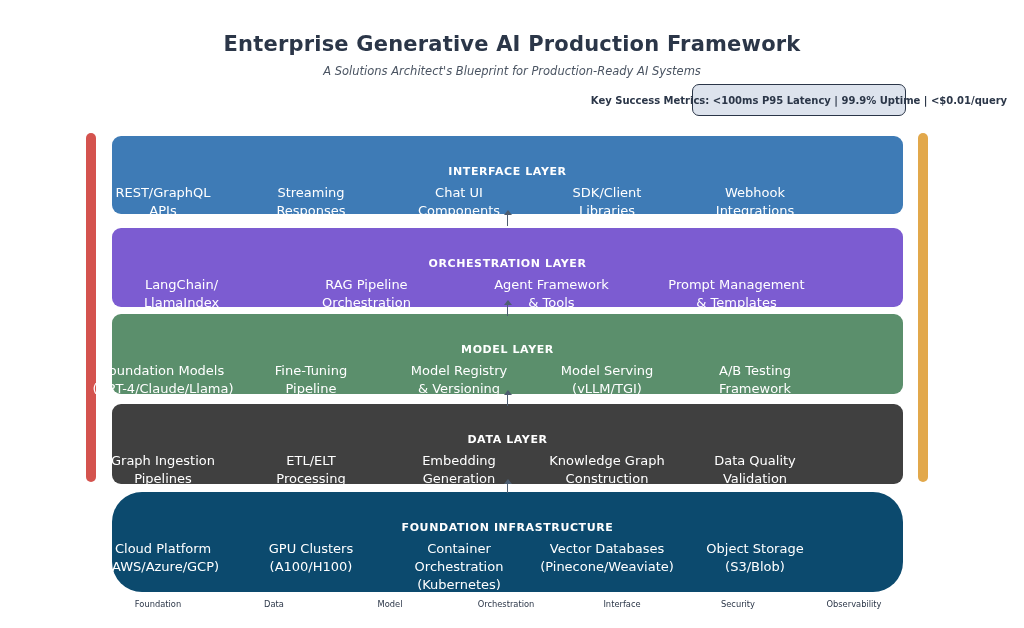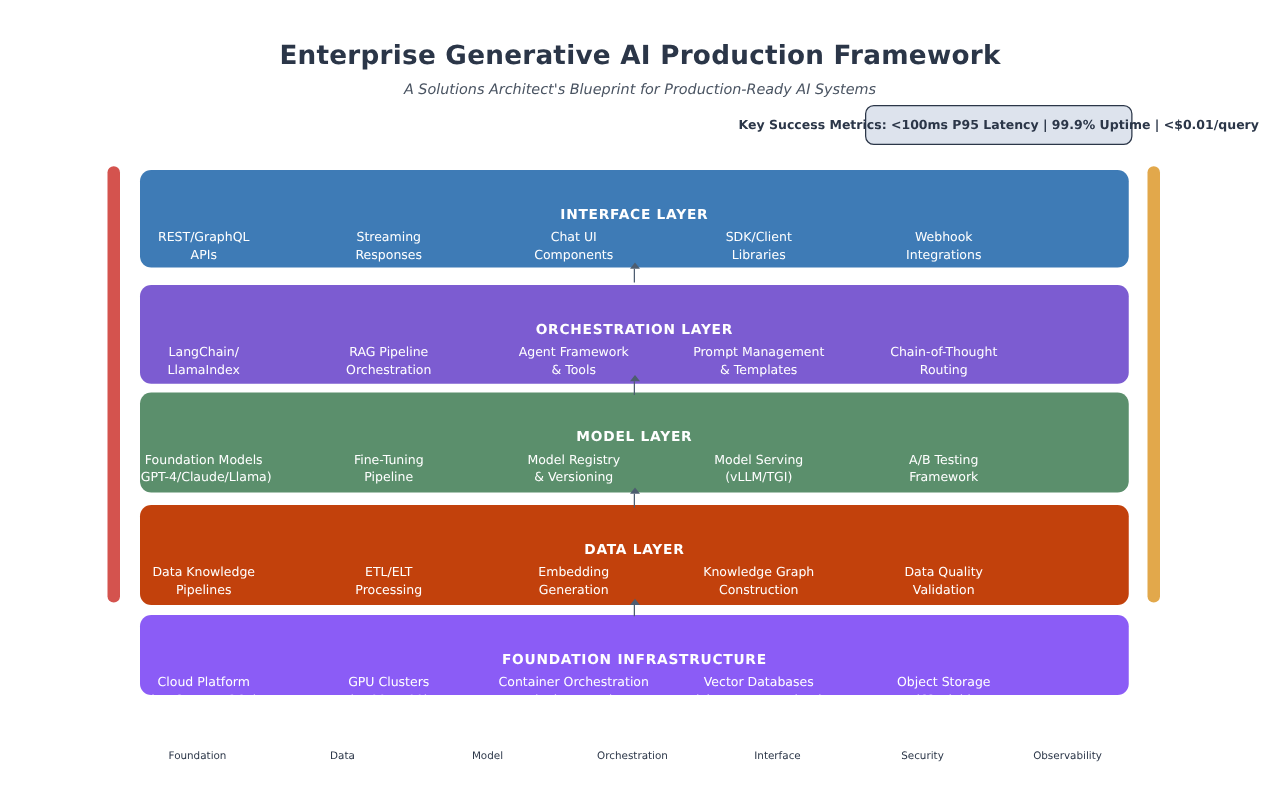--- a/index.html
+++ b/index.html
@@ -32,21 +32,21 @@
     position:absolute;left:112px;width:791px;border-radius:9px;
   }
   .layer-title{
     position:absolute;top:29px;left:0;width:100%;text-align:center;
     color:#ffffff;font-weight:bold;font-size:11px;letter-spacing:.6px;
   }
   .layer-items{
     position:absolute;top:48px;left:-23px;width:740px;display:flex;
   }
   .layer-item{
-    flex:1;text-align:center;color:#ffffff;font-size:10px;line-height:1.4;
+    flex:1;text-align:center;color:#ffffff;font-size:13px;line-height:1.4;
     white-space:pre-line;
   }
   .flow-arrow{
     position:absolute;left:501px;width:13px;height:16px;z-index:3;
     display:flex;flex-direction:column;align-items:center;
   }
   .flow-arrow .head{
     width:0;height:0;
     border-left:4px solid transparent;border-right:4px solid transparent;
     border-bottom:5px solid #4d5d70;
@@ -94,58 +94,56 @@
     <div class="layer-title">ORCHESTRATION LAYER</div>
     <div class="layer-items">
       <div class="layer-item">LangChain/
 LlamaIndex</div>
       <div class="layer-item">RAG Pipeline
 Orchestration</div>
       <div class="layer-item">Agent Framework
 &amp; Tools</div>
       <div class="layer-item">Prompt Management
 &amp; Templates</div>
-      <div class="layer-item">Chain-of-Thought
-Routing</div>
     </div>
   </section>
 
   <section class="layer" style="top: 314px; height: 80px; background: rgb(91, 143, 108);">
     <div class="layer-title">MODEL LAYER</div>
     <div class="layer-items">
       <div class="layer-item">Foundation Models
 (GPT-4/Claude/Llama)</div>
       <div class="layer-item">Fine-Tuning
 Pipeline</div>
       <div class="layer-item">Model Registry
 &amp; Versioning</div>
       <div class="layer-item">Model Serving
 (vLLM/TGI)</div>
       <div class="layer-item">A/B Testing
 Framework</div>
     </div>
   </section>
 
-  <section class="layer" style="top: 404px; height: 80px; background: #c2410c;">
+  <section class="layer" style="top: 404px; height: 80px; background: #404040;">
     <div class="layer-title">DATA LAYER</div>
     <div class="layer-items">
-      <div class="layer-item">Data Knowledge
+      <div class="layer-item">Graph Ingestion
 Pipelines</div>
       <div class="layer-item">ETL/ELT
 Processing</div>
       <div class="layer-item">Embedding
 Generation</div>
       <div class="layer-item">Knowledge Graph
 Construction</div>
       <div class="layer-item">Data Quality
 Validation</div>
     </div>
   </section>
 
-  <section class="layer" style="top: 492px; height: 64px; background: #8b5cf6;">
+  <section class="layer" style="top: 492px; height: 100px; background: #0c4a6e; border-radius: 30px;">
     <div class="layer-title">FOUNDATION INFRASTRUCTURE</div>
     <div class="layer-items">
       <div class="layer-item">Cloud Platform
 (AWS/Azure/GCP)</div>
       <div class="layer-item">GPU Clusters
 (A100/H100)</div>
       <div class="layer-item">Container Orchestration
 (Kubernetes)</div>
       <div class="layer-item">Vector Databases
 (Pinecone/Weaviate)</div>

